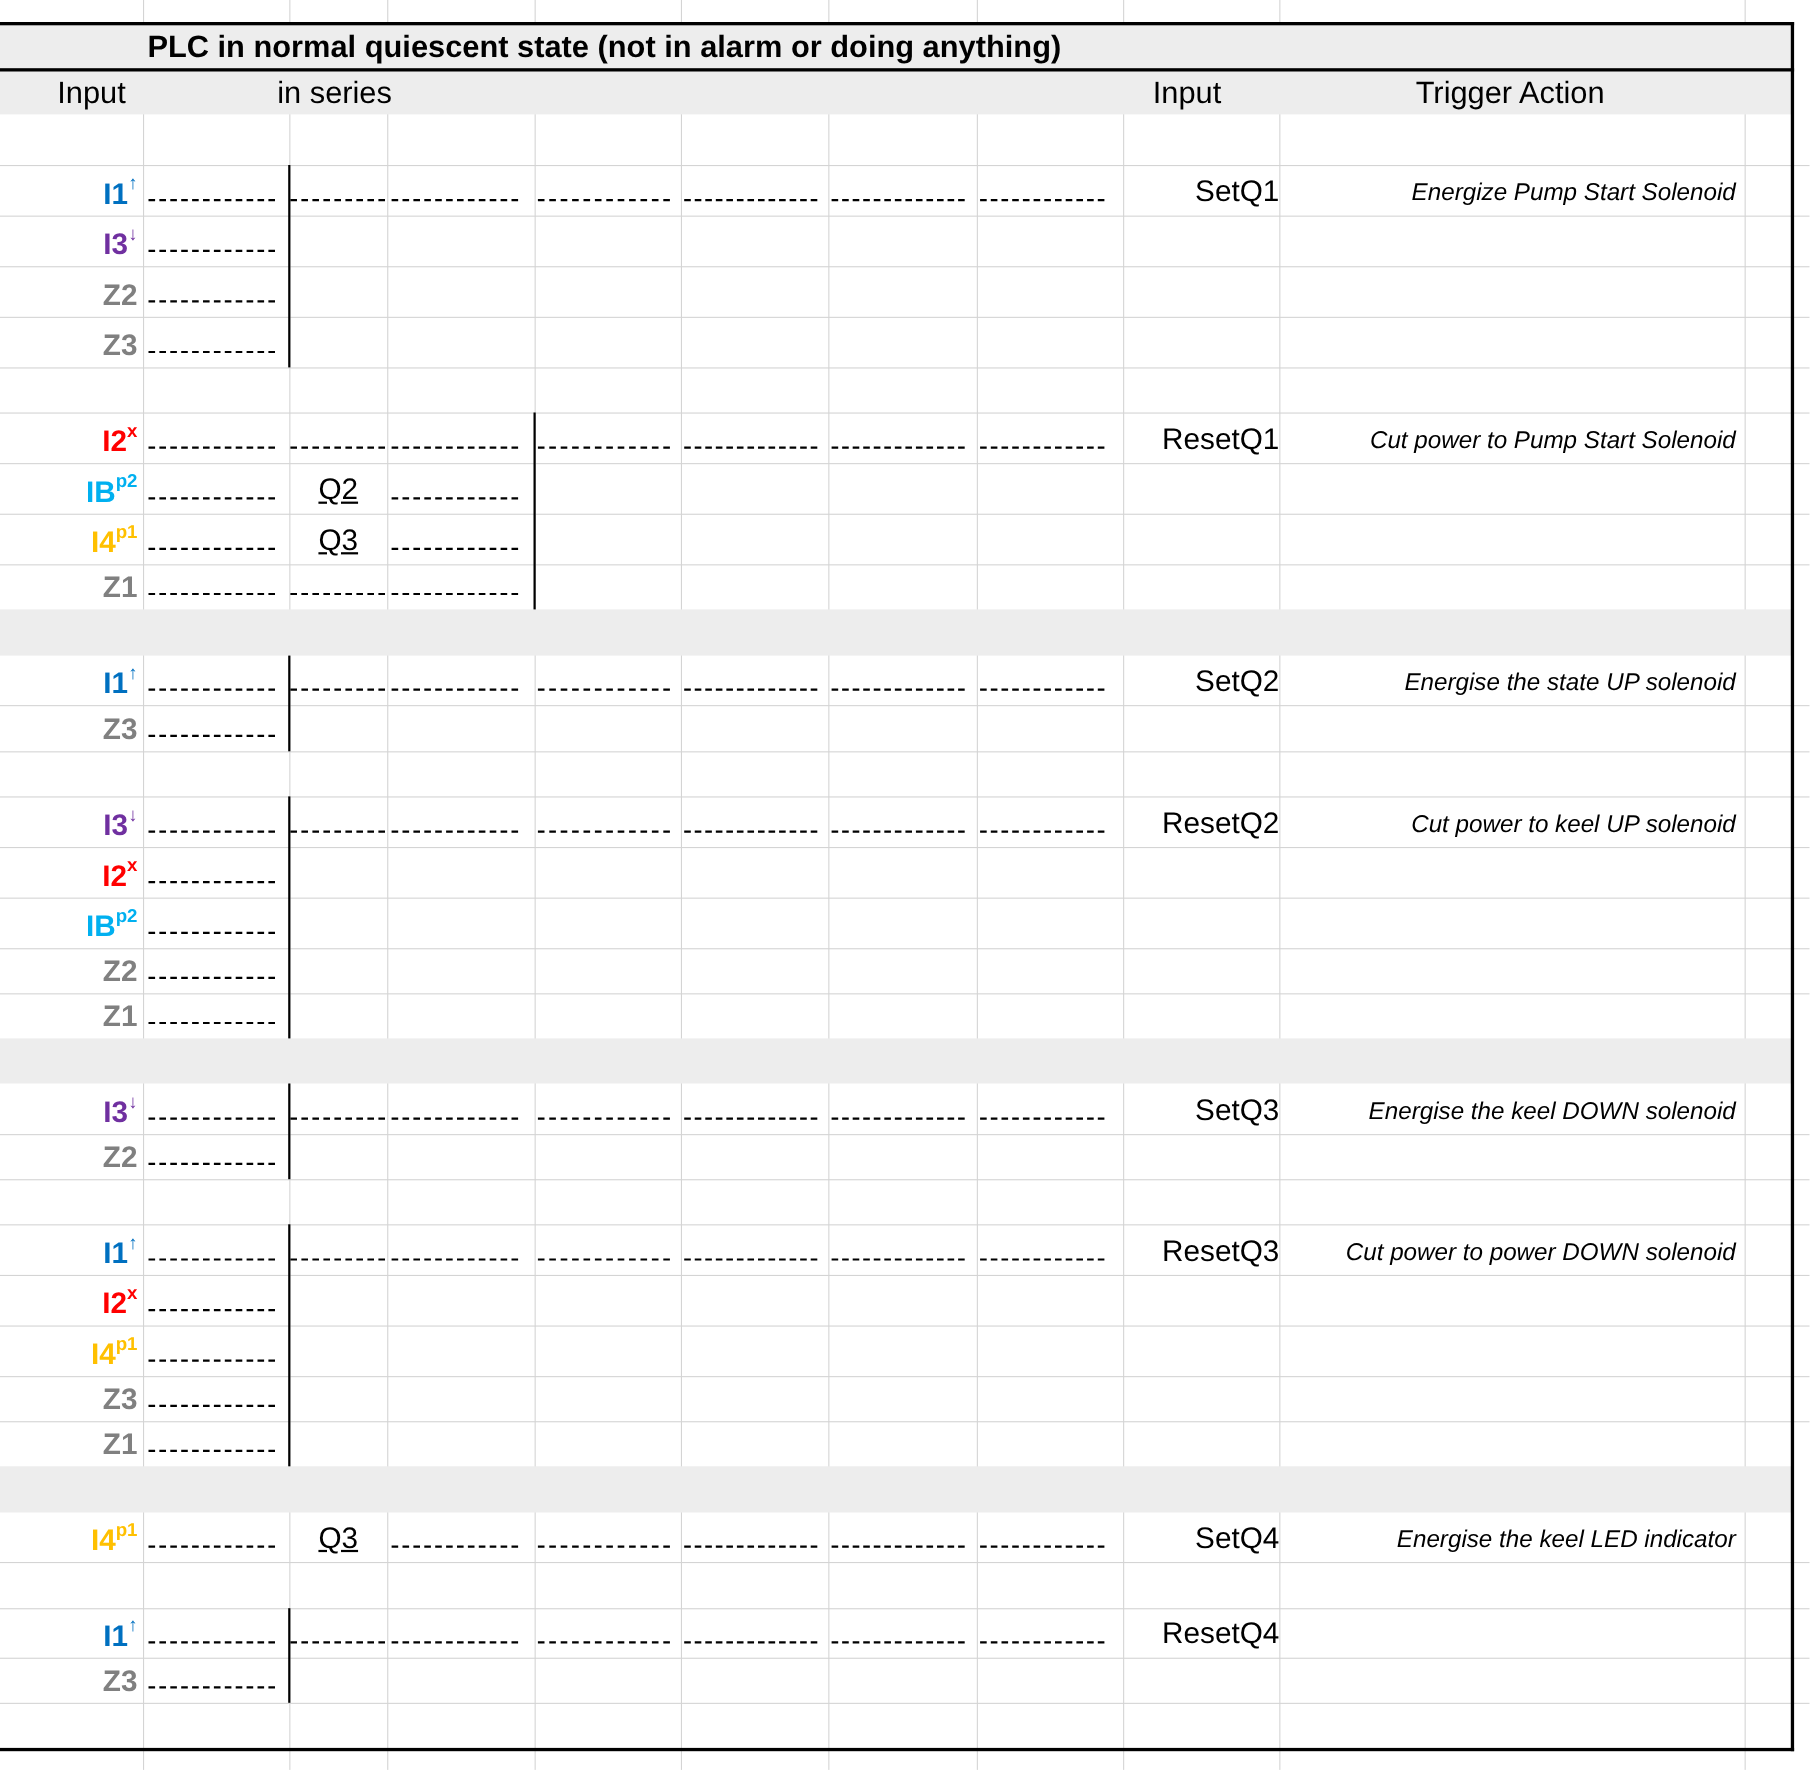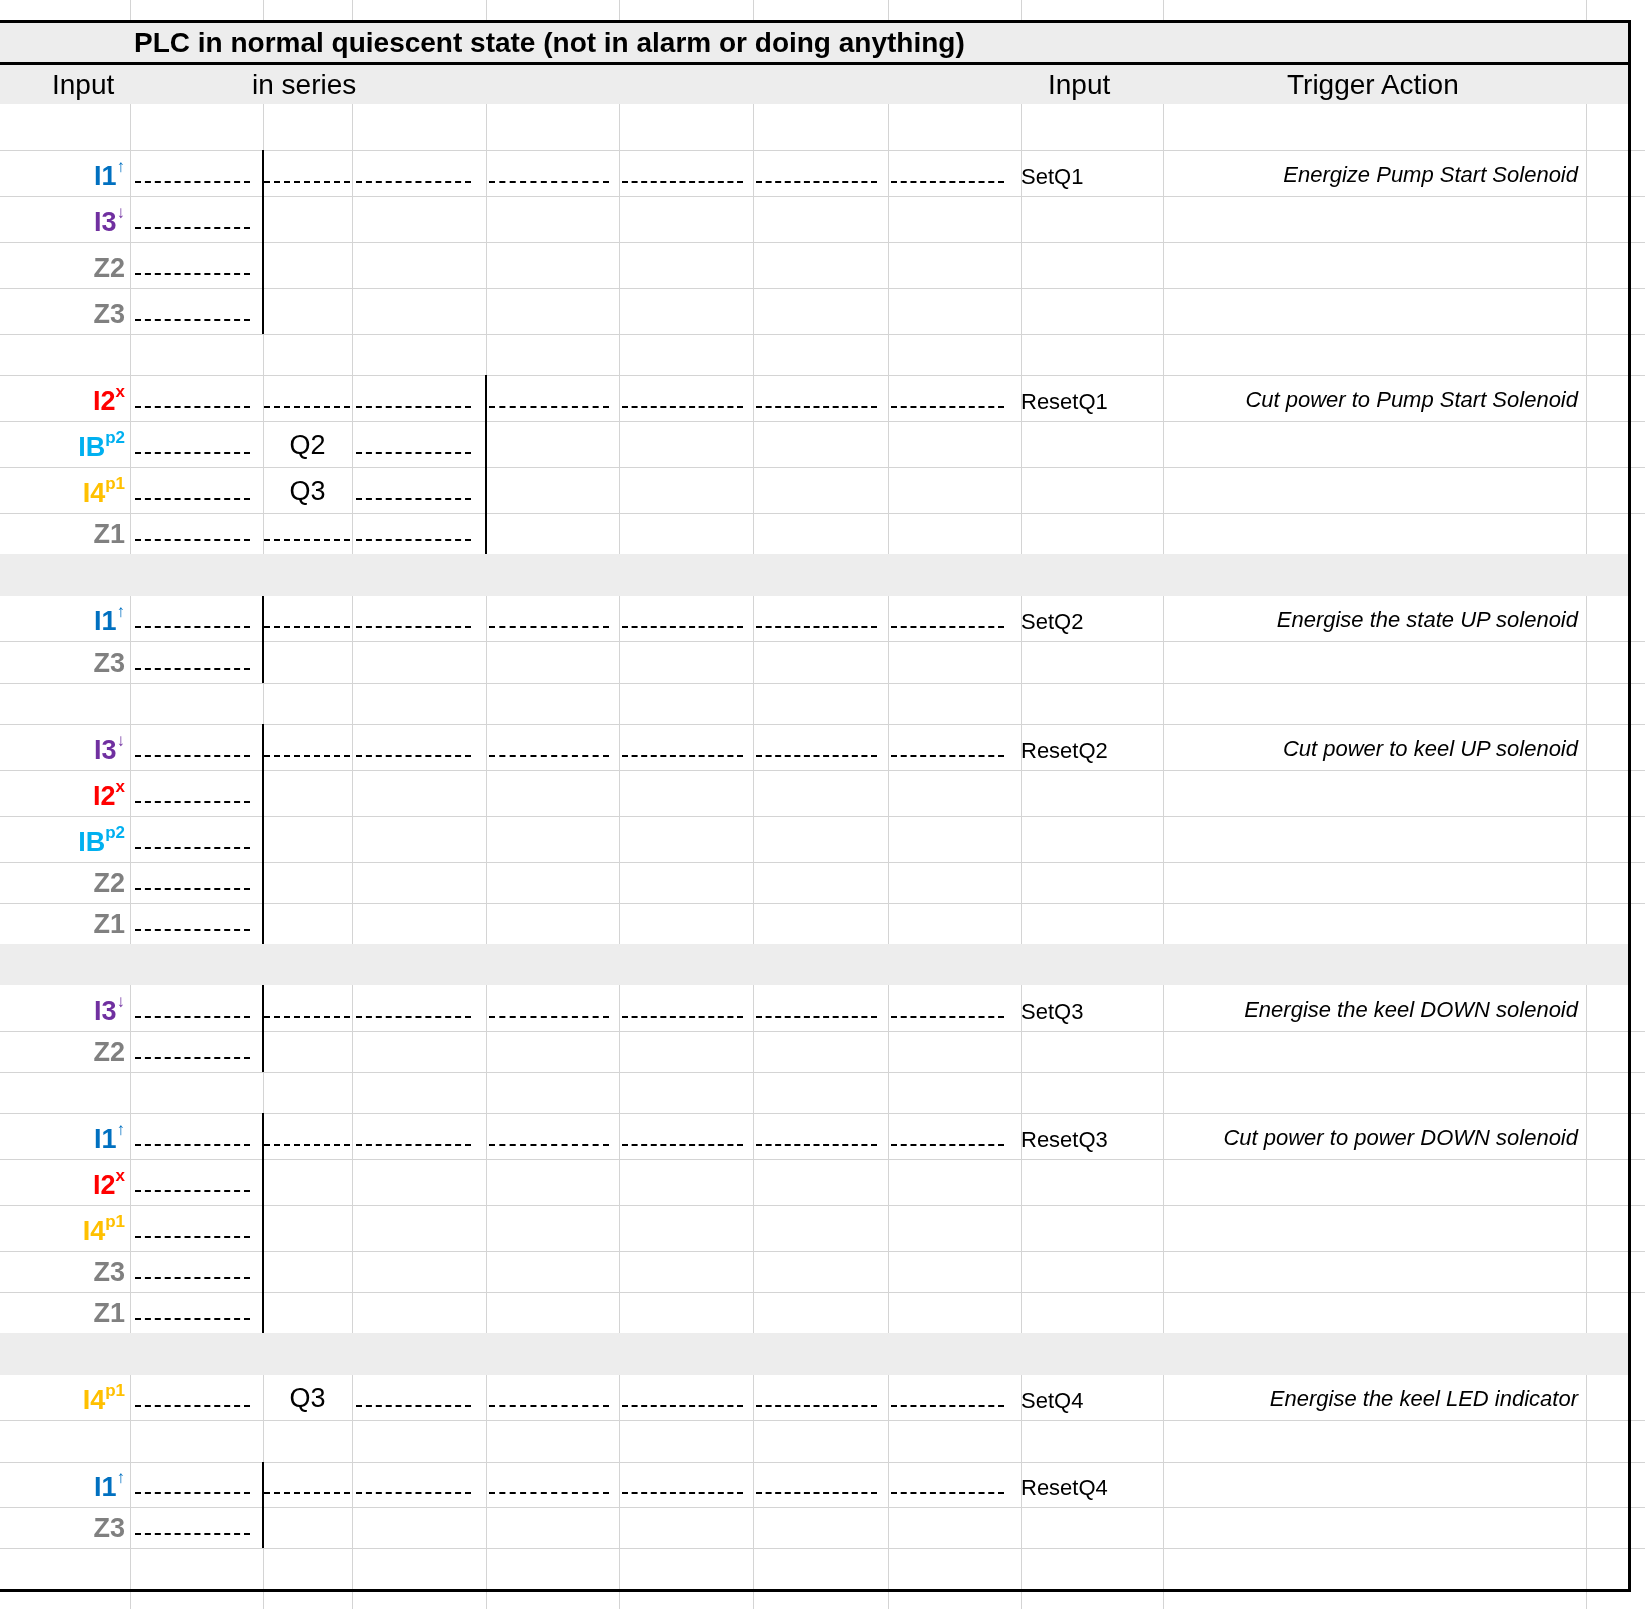--- a/index.html
+++ b/index.html
@@ -10,22 +10,22 @@
   .band { position:absolute; left:0; width:1630px; background:#ededed; }
   .border-top, .border-mid, .border-bot { position:absolute; left:0; width:1631px; height:3px; background:#000; }
   .border-right { position:absolute; left:1628px; width:3px; background:#000; }
   .title { position:absolute; left:134px; top:22px; height:41px; line-height:41px;
            font-size:28px; font-weight:bold; white-space:nowrap; }
   .hdr { position:absolute; top:64px; height:40px; line-height:42px; font-size:28px; white-space:nowrap; }
   .row { position:absolute; left:0; width:1630px; }
   .inp { position:absolute; right:calc(1630px - 126px); bottom:4px; font-size:27px; font-weight:bold; white-space:nowrap; text-align:right; }
   .inp sup { font-size:17px; position:relative; top:-3px; vertical-align:top; line-height:1; }
   .dash { position:absolute; height:0; border-top:2px dashed #000; }
-  .qcell { position:absolute; left:263px; width:89px; text-align:center; font-size:27px; bottom:6px; }
-  .out { position:absolute; left:1021px; width:142px; text-align:left; font-size:22px; bottom:6px; }
+  .qcell { position:absolute; left:263px; width:89px; text-align:center; font-size:27px; bottom:6px;text-decoration:underline; }
+  .out { position:absolute; left:1021px; width:142px; text-align:right; font-size:27px; bottom:6px; }
   .act { position:absolute; left:1163px; width:415px; text-align:right; font-size:22px; font-style:italic; bottom:8px; white-space:nowrap; }
   .bus { position:absolute; width:2px; background:#000; }
 </style>
 </head>
 <body>
 
 <div>
   <div class="vline" style="left:130px"></div>
   <div class="vline" style="left:263px"></div>
   <div class="vline" style="left:352px"></div>

